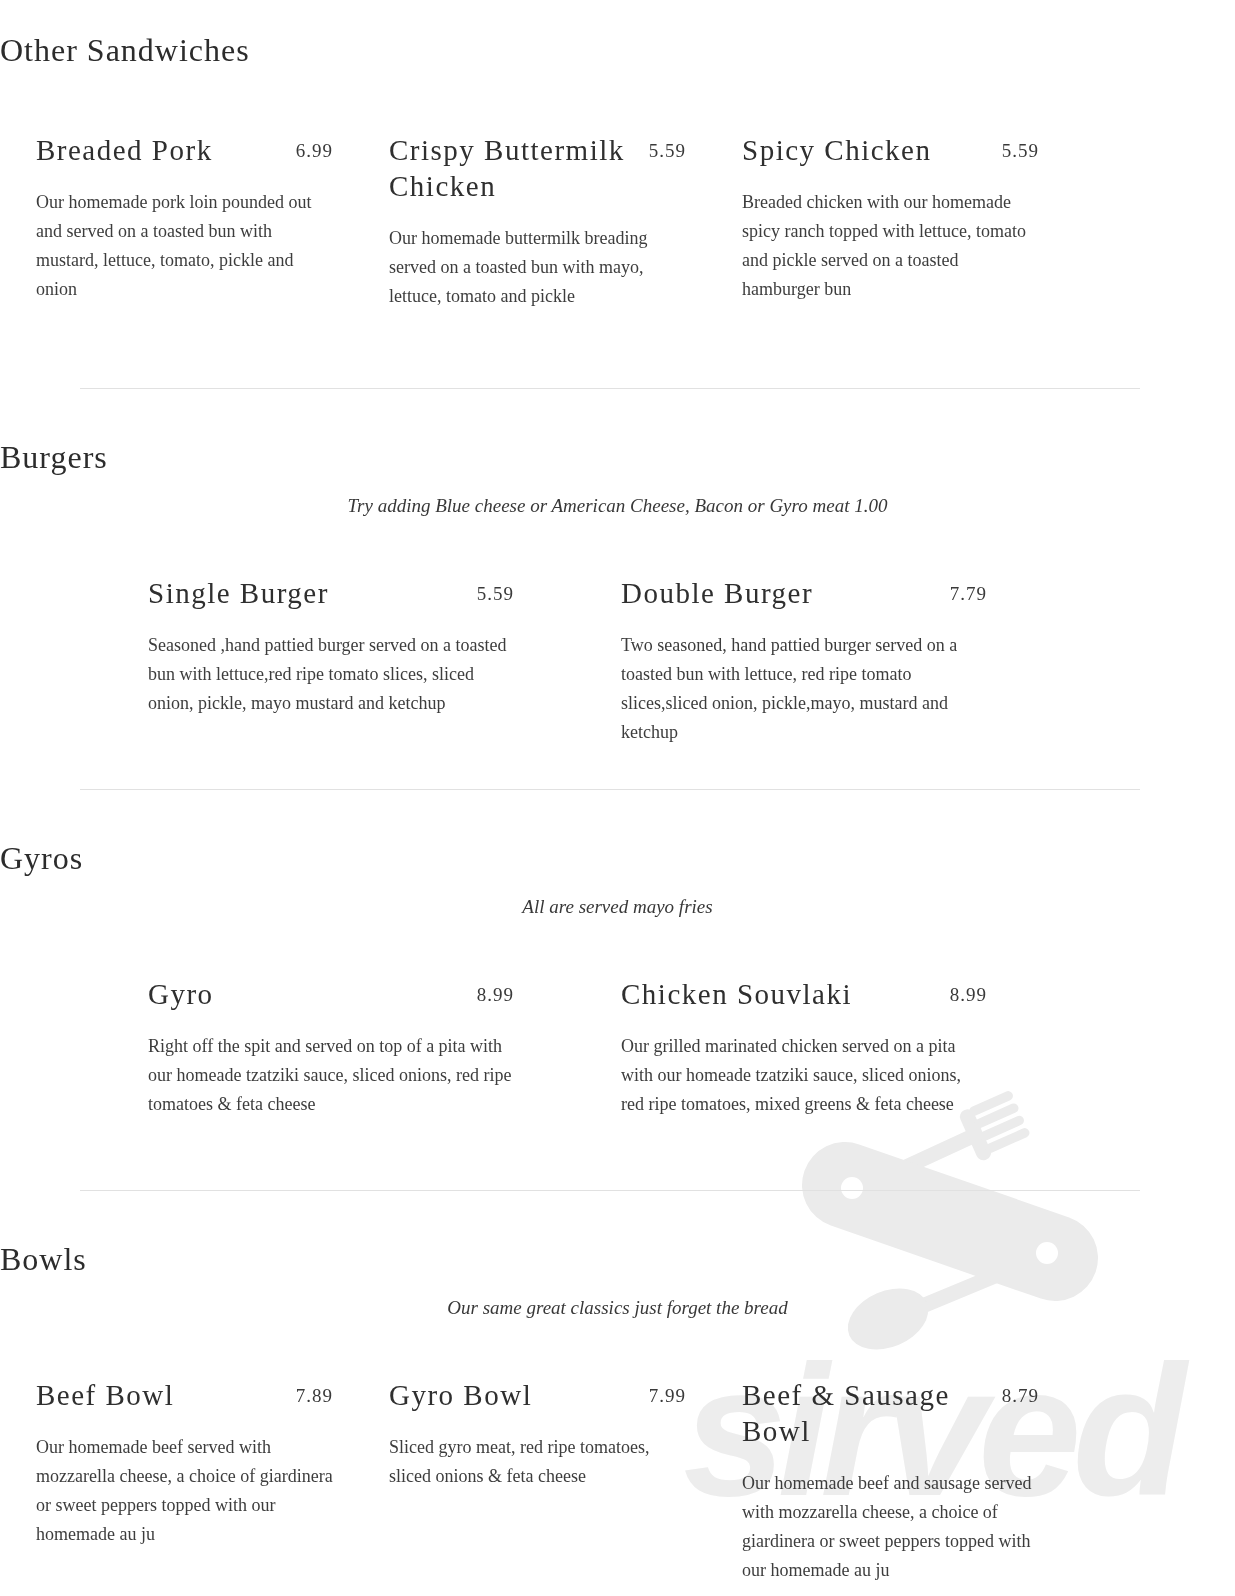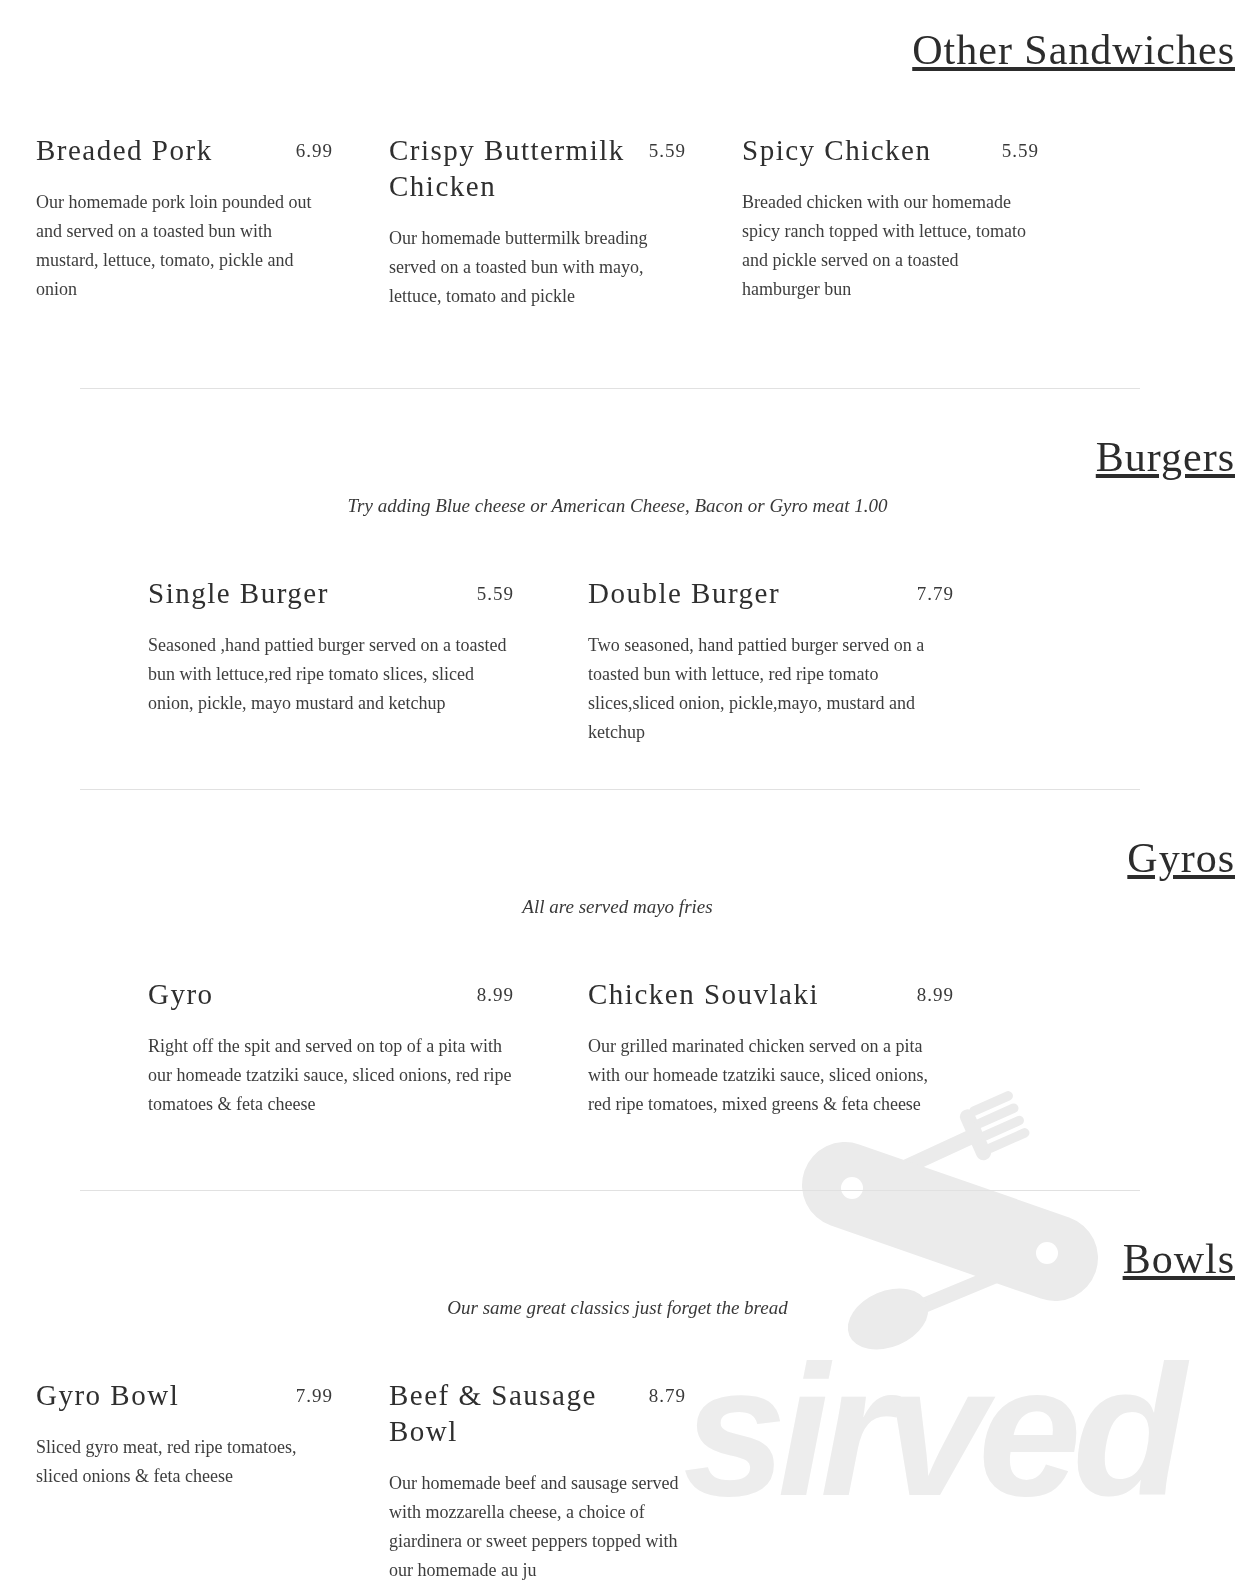--- a/index.html
+++ b/index.html
@@ -41,27 +41,26 @@
     color:var(--wm-text);
     white-space:nowrap;
     font-style:italic;
   }
   .content{position:relative;z-index:1;}
   .sec{width:100%;}
   .sec.first{height:388px;padding-top:24px;}
   .sec.mid{height:400px;padding-top:42px;}
   .sec.last{padding-top:42px;}
   .sec-title{
-    font-size:42px;
+    font-size:32px;
     font-weight:400;
     line-height:52px;
     letter-spacing:1px;
-    text-align:right;
+    text-align:left;
     color:var(--heading);
-    text-decoration:underline;
   }
   .sec-subtitle{
     margin-top:10px;
     font-size:19px;
     line-height:26px;
     font-style:italic;
     text-align:center;
     color:var(--subtitle);
   }
   .items{
@@ -69,21 +68,21 @@
     margin-top:56px;
   }
   .items.cols-3{
     margin-left:36px;
     grid-template-columns:repeat(3,297px);
     column-gap:56px;
   }
   .items.cols-2{
     margin-left:148px;
     grid-template-columns:repeat(2,366px);
-    column-gap:74px;
+    column-gap:107px;
   }
   .item-head{display:flex;align-items:flex-start;}
   .item-name{
     flex:1;
     font-size:29px;
     font-weight:400;
     line-height:36px;
     letter-spacing:1.5px;
     color:var(--title);
   }
@@ -212,20 +211,27 @@
     </div>
 
     <div class="divider"></div>
 
     <div class="sec last">
       <div class="sec-title">Bowls</div>
       <div class="sec-subtitle">Our same great classics just forget the bread</div>
       <div class="items cols-3">
         <div class="item">
           <div class="item-head">
+            <div class="item-name">Beef Bowl</div>
+            <div class="item-price">7.89</div>
+          </div>
+          <div class="item-desc">Our homemade beef served with mozzarella cheese, a choice of giardinera or sweet peppers topped with our homemade au ju</div>
+        </div>
+        <div class="item">
+          <div class="item-head">
             <div class="item-name">Gyro Bowl</div>
             <div class="item-price">7.99</div>
           </div>
           <div class="item-desc">Sliced gyro meat, red ripe tomatoes, sliced onions &amp;  feta cheese</div>
         </div>
         <div class="item">
           <div class="item-head">
             <div class="item-name">Beef &amp; Sausage Bowl</div>
             <div class="item-price">8.79</div>
           </div>

